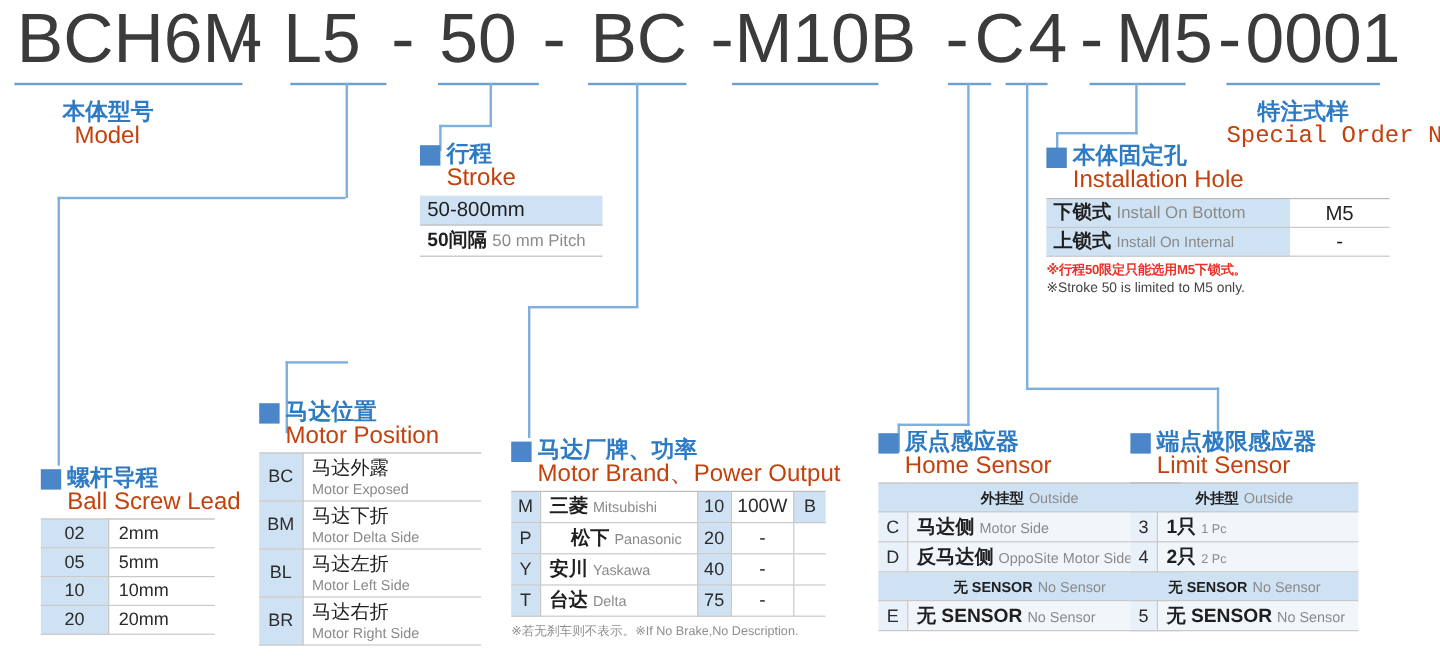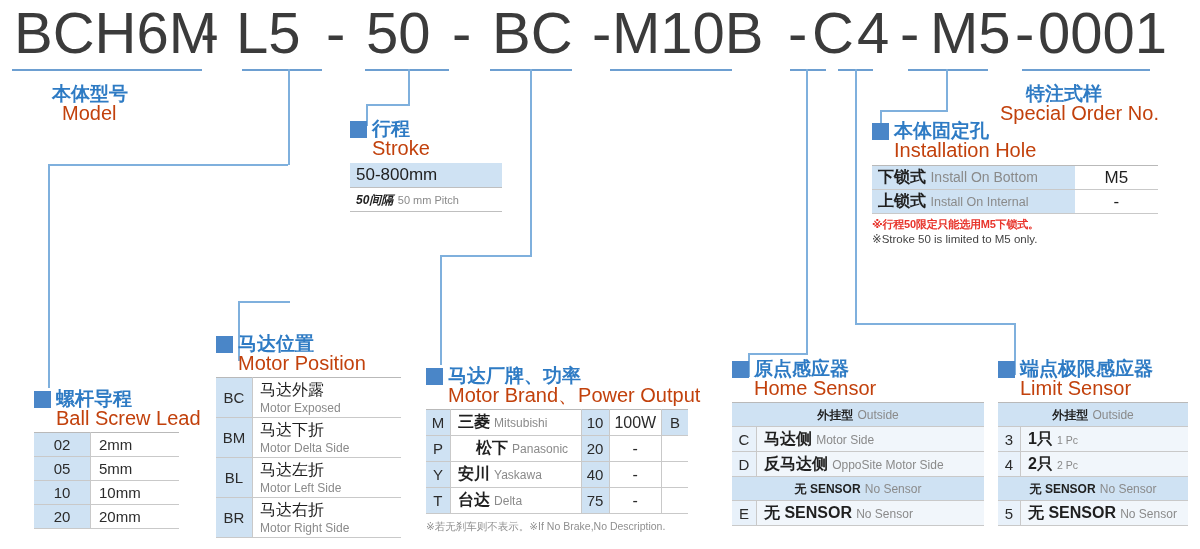--- a/index.html
+++ b/index.html
@@ -52,21 +52,21 @@
   .zh{font-size:16px;color:#1f1f1f;}
   .zh-b{font-size:16px;color:#1f1f1f;font-weight:700;}
   .enlbl{font-size:12px;color:#8a8a8a;}
   .enlbl-s{font-size:10.5px;color:#8a8a8a;}
   .note{font-size:10.5px;color:#8f8f8f;white-space:nowrap;}
 
   
   .stroke-tbl{border-collapse:collapse;}
   .stroke-tbl td{padding:2px 6px;white-space:nowrap;border-bottom:1px solid #bfbfbf;}
   .stroke-hi{background:#cfe2f3;font-size:17px;color:#1f1f1f;font-weight:400;}
-  .stroke-row2{font-size:12px;color:#1f1f1f;font-weight:700;font-style:italic;}
+  .stroke-row2{font-size:16px;color:#1f1f1f;font-weight:700;}
 
   
   .ih-tbl{border-collapse:collapse;}
   .ih-tbl td{border-bottom:1px solid #c9c9c9;padding:1px 6px;white-space:nowrap;}
   .ih-tbl tr:first-child td{border-top:1px solid #b9b9b9;}
   .ih-left{background:#cfe2f3;}
   .ih-right{text-align:center;font-size:17px;color:#1f1f1f;width:86px;}
   .warn-cn{font-size:11px;color:#e8342b;font-weight:700;white-space:nowrap;letter-spacing:-0.2px;}
   .warn-en{font-size:11.5px;color:#444;white-space:nowrap;}
 
@@ -168,28 +168,28 @@
     </div>
     <div class="en en-ml">Stroke</div>
     <table class="stroke-tbl" style="margin-top:6px;width:152px">
       <tbody>
           <tr>
         <td class="stroke-hi">50-800mm</td>
       </tr>
       <tr>
         <td>
           <span class="stroke-row2">50间隔</span>
-          <span class="enlbl" style="font-size:11px">50 mm Pitch</span>
-        </td>
-      </tr>
-    </tbody>
-      </table>
-  </div>
-
-  <div class="blk" style="left:1000px;top:83px;">
+          <span class="enlbl" style="font-size:14px">50 mm Pitch</span>
+        </td>
+      </tr>
+    </tbody>
+      </table>
+  </div>
+
+  <div class="blk" style="left:1022px;top:83px;font-family:Liberation Mono, monospace;">
     <div class="cn" style="text-align:center;width:128px">特注式样</div>
     <div class="en" style="text-align:center;width:128px">Special Order No.</div>
   </div>
 
   <div class="blk" style="left:872px;top:120px;">
     <div class="hd">
       <div class="sq"></div>
       <div class="cn">本体固定孔</div>
     </div>
     <div class="en en-ml">Installation Hole</div>
@@ -376,21 +376,21 @@
         <td class="code code-sep" style="height:24px;background:#e8f1fa">E</td>
         <td class="row-alt" style="padding-left:7px">
           <span class="zh-b">无 SENSOR</span>
           <span class="enlbl">No Sensor</span>
         </td>
       </tr>
     </tbody>
       </table>
   </div>
 
-  <div class="blk" style="left:998px;top:358px;">
+  <div class="blk" style="left:942px;top:358px;">
     <div class="hd">
       <div class="sq"></div>
       <div class="cn">端点极限感应器</div>
     </div>
     <div class="en en-ml">Limit Sensor</div>
     <table class="spec" style="margin-top:5px;width:190px">
       <tbody>
           <tr>
         <td class="sensor-hd" colspan="2" style="height:23px">
           <span class="zh-b">外挂型</span>

